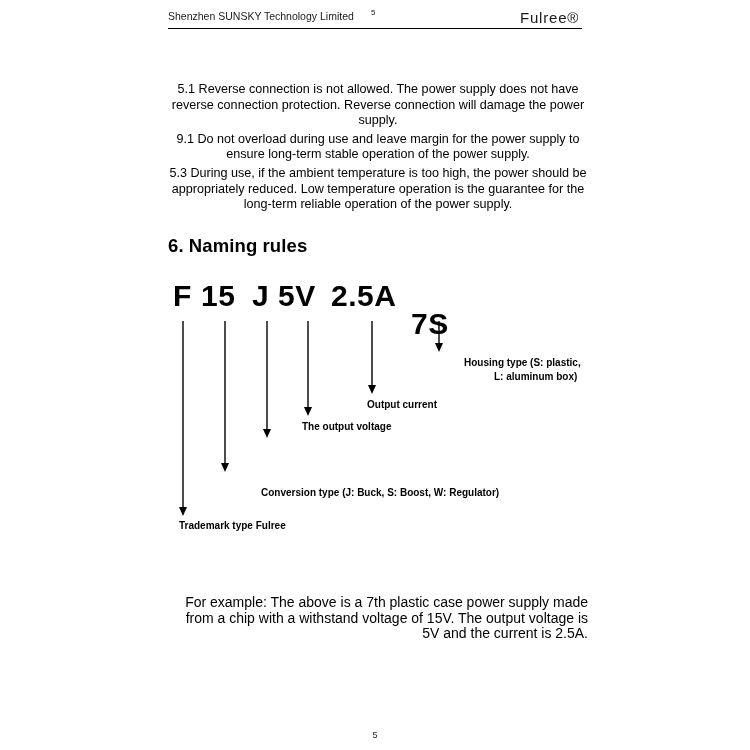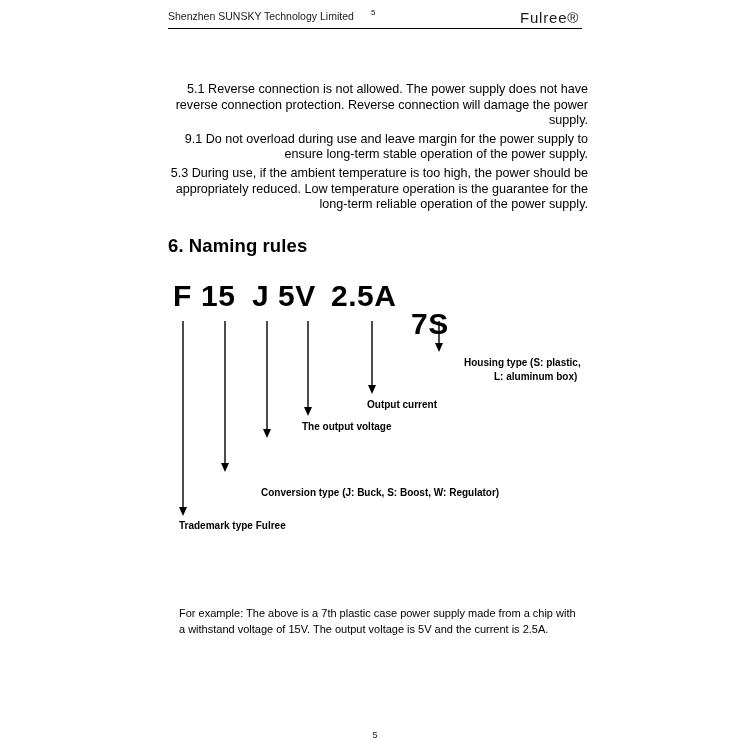--- a/index.html
+++ b/index.html
@@ -72,21 +72,21 @@
     letter-spacing: 0.1px;
   }
   h2.section-title.second {
     margin-top: 22px;
     margin-bottom: 0;
   }
   p.para {
     font-size: 12.6px;
     line-height: 15.6px;
     margin: 0 0 3px 0;
-    text-align: right;
+    text-align: center;
     color: #000;
   }
 
   
   .naming-area {
     position: relative;
     height: 280px;
     margin-top: 22px;
   }
   .code-row {
@@ -124,23 +124,24 @@
   .arrow svg { display: block; }
 
   
   .example {
     position: absolute;
     left: 168px;
     top: 595px;
     width: 420px;
   }
   .example p {
-    font-size: 11px;
+    font-size: 14px;
     line-height: 15.6px;
-    margin: 11px;
+    margin: 0;
+    text-align: right;
   }
 
   
   .footer-pagenum {
     position: absolute;
     left: 0;
     width: 750px;
     top: 730px;
     text-align: center;
     font-size: 9px;

